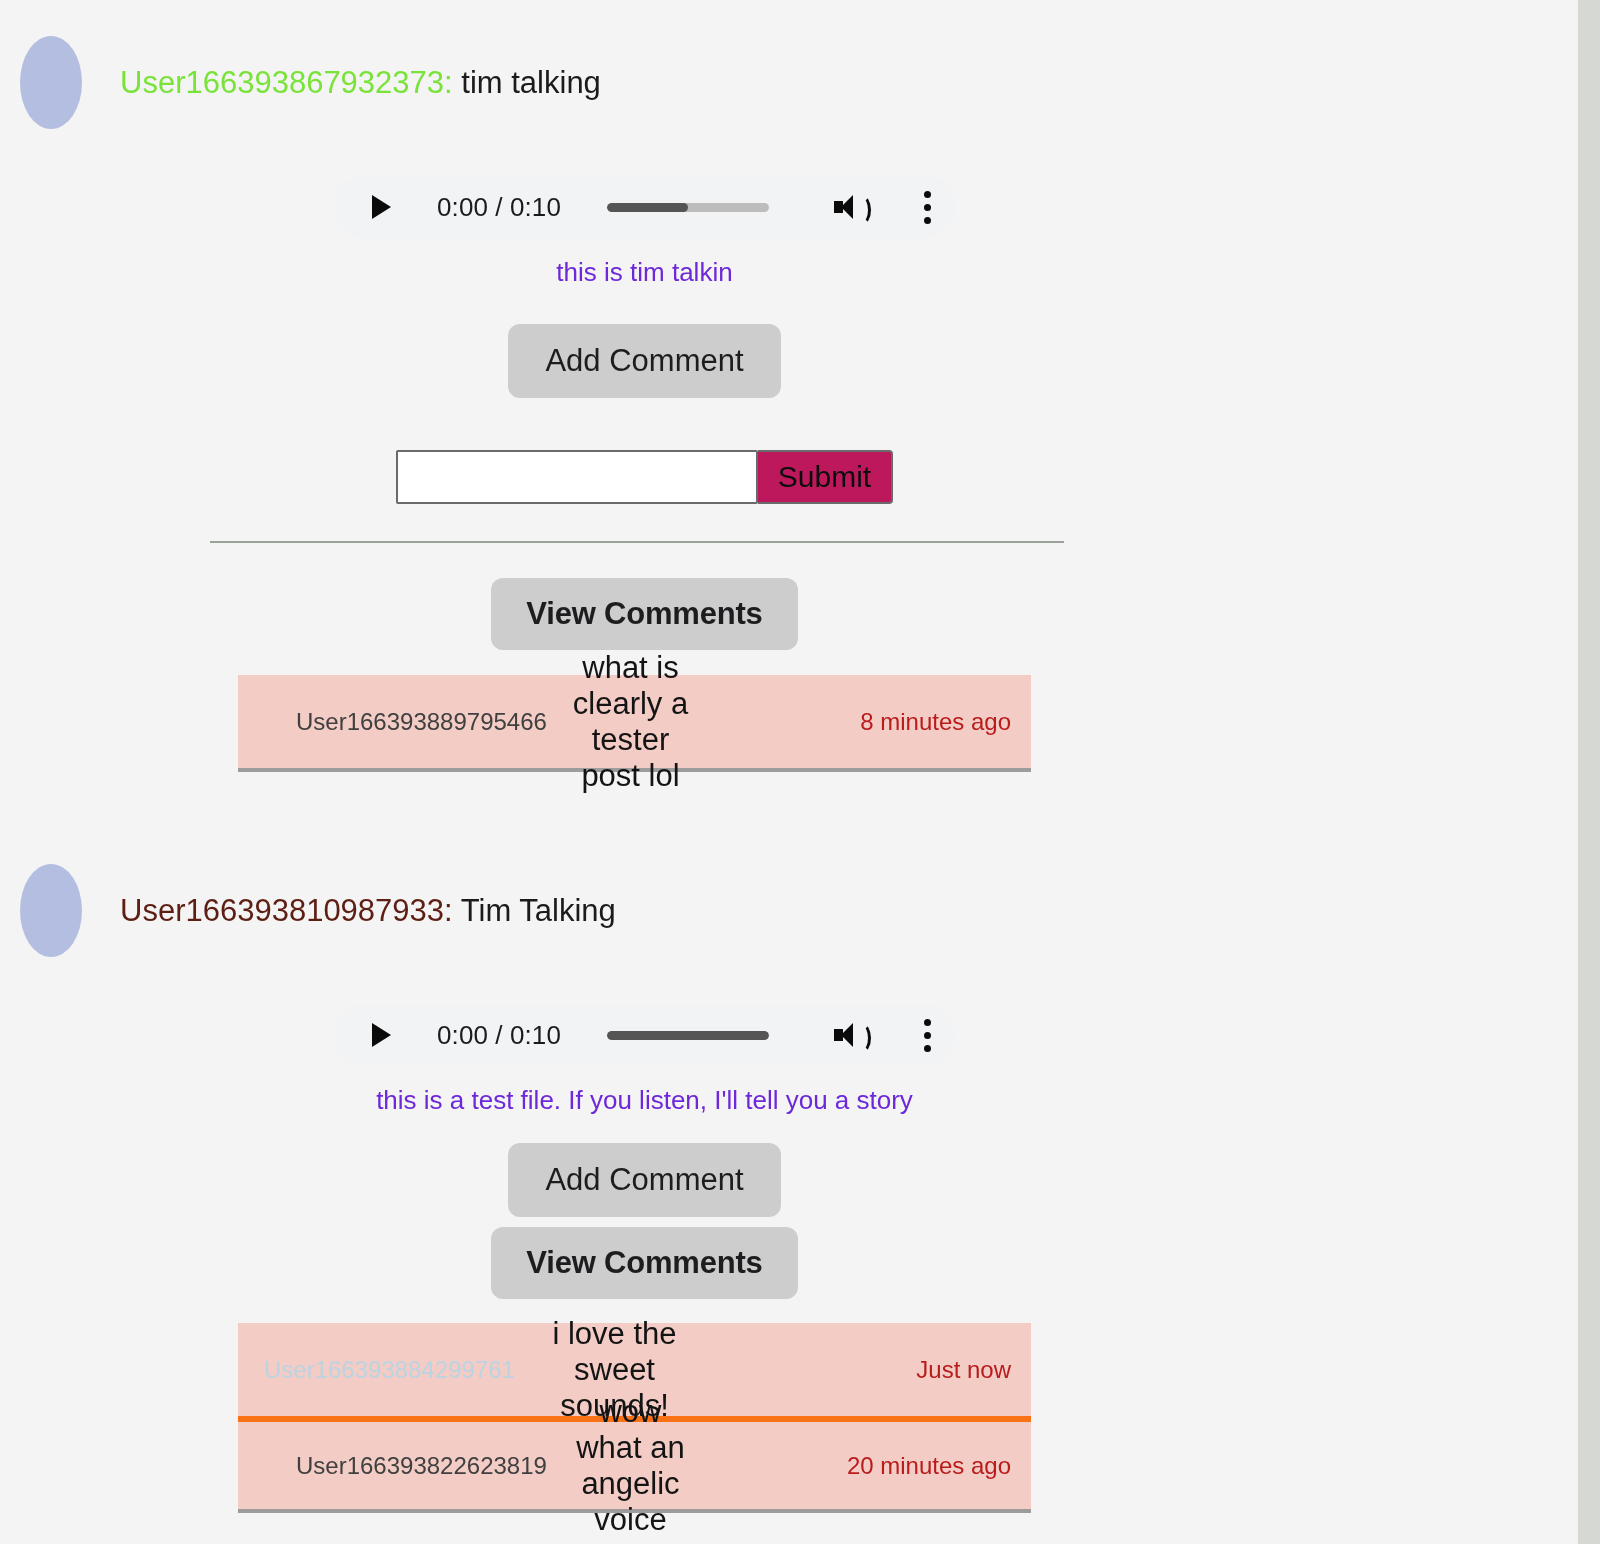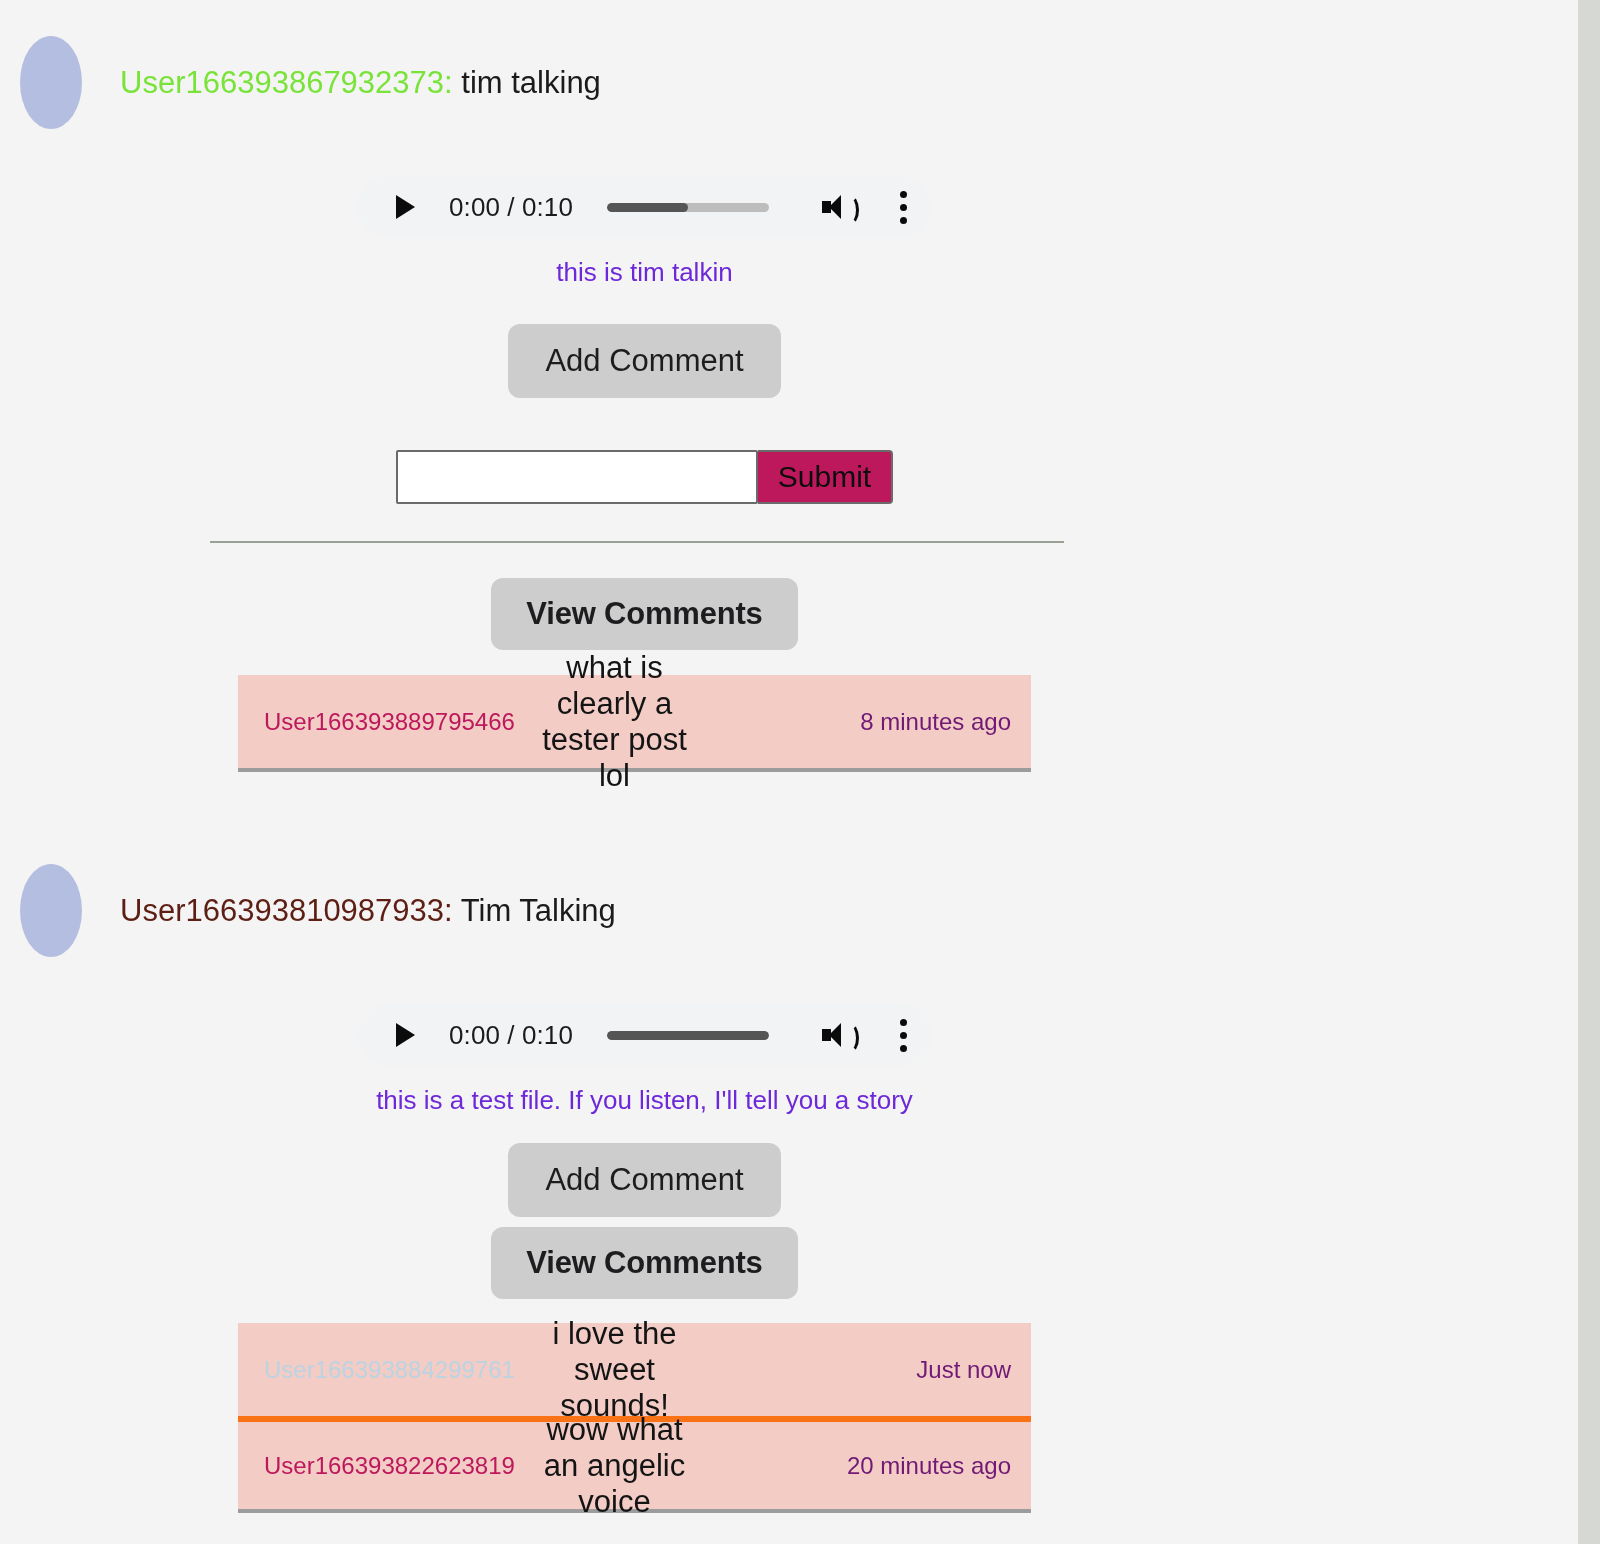--- a/index.html
+++ b/index.html
@@ -53,21 +53,21 @@
   }
   .uname-green { color: #79e339; }
   .uname-maroon { color: #5d1f13; }
   .post-title .body { color: #1b1b1b; }
 
   
   .player-wrap { text-align: center; }
   .player {
     display: inline-flex;
     align-items: center;
-    gap: 4px;
+    gap: 16px;
     background: #f1f3f4;
     border-radius: 30px;
     height: 62px;
     padding: 0 22px 0 26px;
     box-sizing: border-box;
   }
   .play-btn {
     width: 40px;
     height: 40px;
     display: flex;
@@ -227,35 +227,35 @@
   .comment-row + .comment-row {
     border-top: 6px solid #f97316;
   }
   .c-user {
     width: 300px;
     padding-left: 26px;
     font-size: 24px;
     box-sizing: border-box;
     white-space: nowrap;
   }
-  .c-user.purple { color: #be185d; }
+  .c-user.purple { color: #404040; margin-left: 32px; }
   .c-user.pale { color: #bcd3e2; }
   .c-text {
     flex: 1;
     text-align: center;
     font-size: 31px;
     color: #141414;
     padding-right: 120px;
   }
   .c-time {
     width: 220px;
     text-align: right;
     padding-right: 20px;
     font-size: 24px;
-    color: #701a75;
+    color: #b91c1c;
     box-sizing: border-box;
     white-space: nowrap;
   }
 </style>
 </head>
 <body>
 
 <div id="page">
   <div class="page-inner">
 

